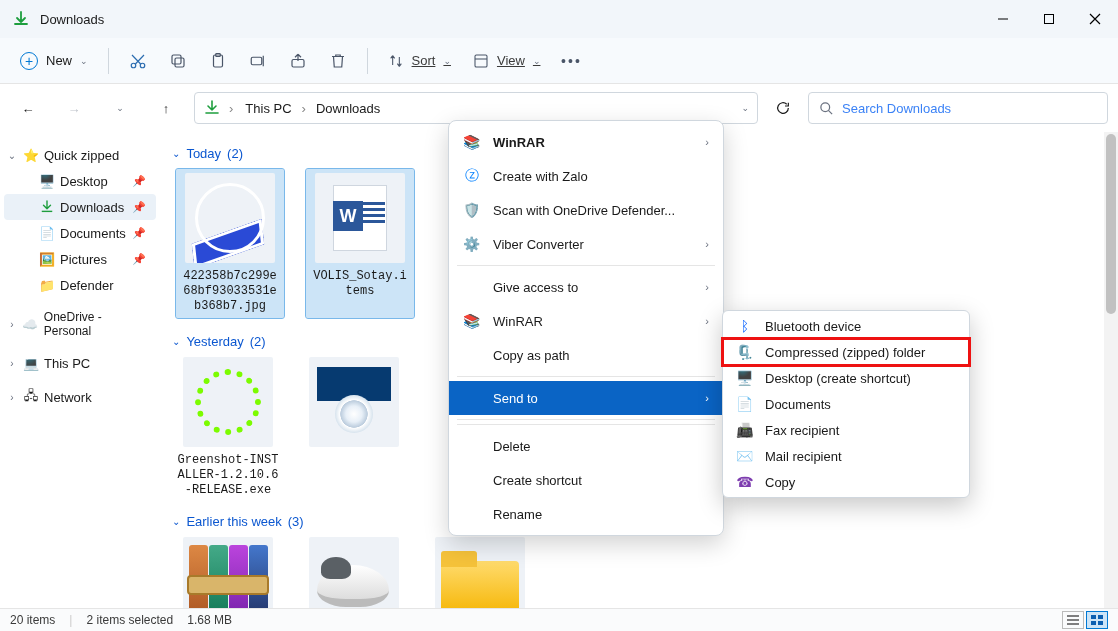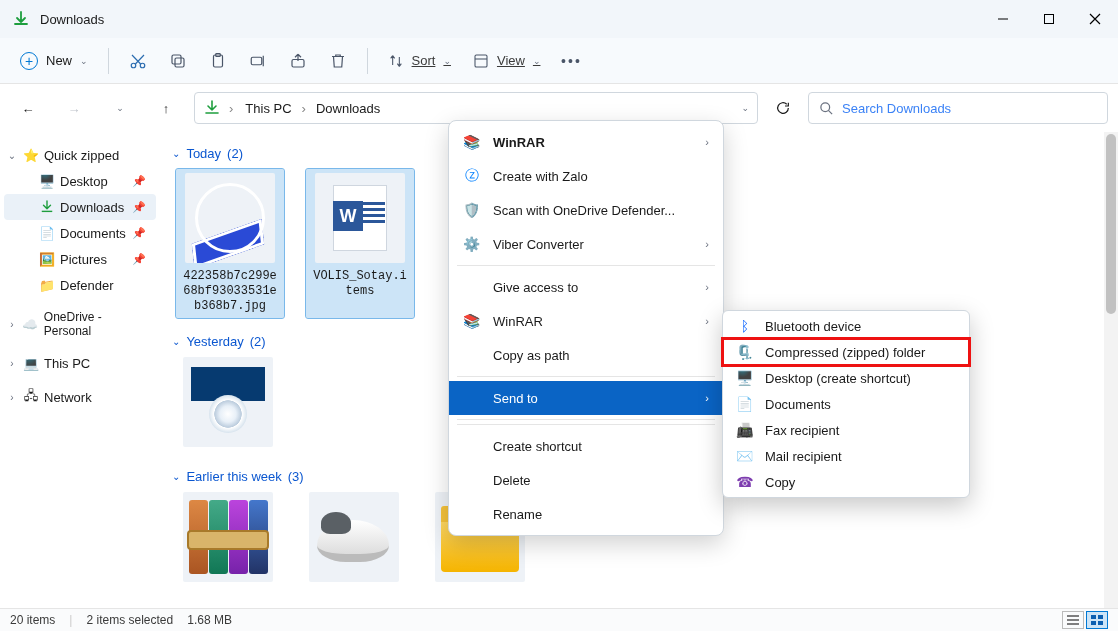--- a/index.html
+++ b/index.html
@@ -320,20 +320,24 @@
       </div>
     </div>
 
     <div class="group-hdr">
         <span class="chev">⌄</span>
         <span>Yesterday</span> 
         <span>(2)</span>
       </div>
     <div class="items">
       <div class="item">
+        <div class="thumb greenshot"></div>
+        <div class="lbl">Greenshot-INSTALLER-1.2.10.6-RELEASE.exe</div>
+      </div>
+      <div class="item">
         <div class="thumb msi">
             <div class="disc"></div>
           </div>
       </div>
     </div>
 
     <div class="group-hdr">
         <span class="chev">⌄</span>
         <span>Earlier this week</span> 
         <span>(3)</span>
@@ -421,25 +425,25 @@
   <div class="ctxsep"></div>
   <div class="ctxitem highlight">
       <span class="cico"></span>
       <span>Send to</span>
       <span class="sub">›</span>
     </div>
   <div class="ctxsep"></div>
   <div class="ctxsep"></div>
   <div class="ctxitem">
       <span class="cico"></span>
+      <span>Delete</span>
+    </div>
+  <div class="ctxitem">
+      <span class="cico"></span>
       <span>Create shortcut</span>
-    </div>
-  <div class="ctxitem">
-      <span class="cico"></span>
-      <span>Delete</span>
     </div>
   <div class="ctxitem">
       <span class="cico"></span>
       <span>Rename</span>
     </div>
 
 </div>
 
 <div class="submenu">
   <div class="subitem">

